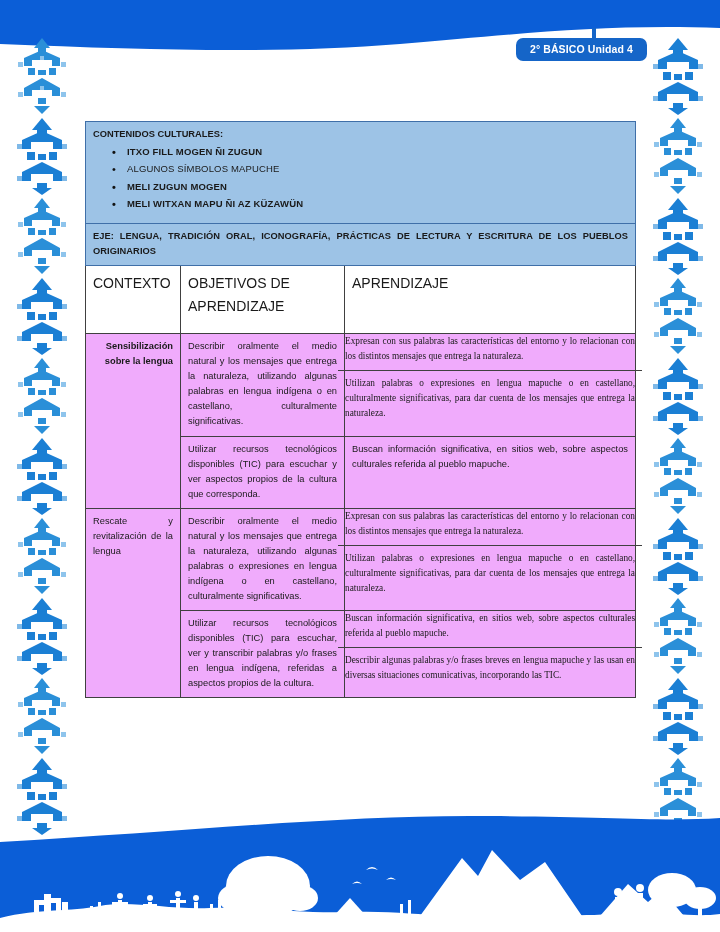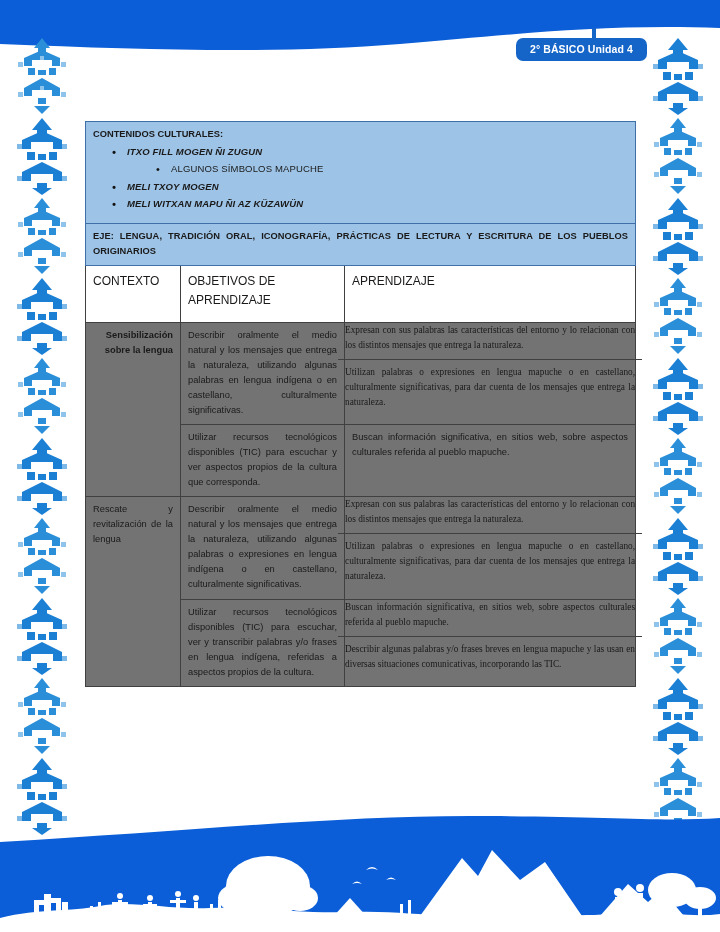--- a/index.html
+++ b/index.html
@@ -65,21 +65,21 @@
   }
   .bottom-art svg{display:block;width:720px;height:118px;}
 
   
   .doc-table{
     position:absolute;
     left:85px;top:121px;
     width:550px;
     border-collapse:collapse;
     table-layout:fixed;
-    background:#737373;
+    background:#f0abfc;
   }
   .doc-table td{
     border:1px solid #404040;
     vertical-align:top;
     padding:5px 7px 6px 7px;
     font-size:9.3px;
     line-height:1.62;
     color:#1a1a1a;
   }
 
@@ -112,28 +112,28 @@
     font-size:9.5px;
     line-height:1.35;
     letter-spacing:.15px;
   }
   ul.cc-list li:before{
     content:"\2022";
     position:absolute;left:-15px;top:-1px;
     font-size:11px;
     color:#111;
   }
-  ul.cc-list li.bold{font-weight:bold;font-style:italic;}
-  ul.cc-list li.reg{font-weight:normal;margin-left:44px;}
+  ul.cc-list li.bold{font-weight:bold;}
+  ul.cc-list li.reg{font-weight:normal;}
 
   
   .colhead td{
-    font-size:12px;
+    font-size:14px;
     font-weight:normal;
-    padding:6px 7px 11px 7px;
+    padding:6px 7px 16px 7px;
     background:#ffffff;
   }
 
   
   .c-context{width:95px;}
   .c-oa{width:164px;}
   .c-ind{width:291px;}
 
   .just{
     text-align:justify;
@@ -570,21 +570,21 @@
       <col class="c-ind">
     </colgroup>
     <tbody>
 
       <tr>
         <td class="band band-title" colspan="3">
           <div>CONTENIDOS CULTURALES:</div>
           <ul class="cc-list">
             <li class="bold">ITXO FILL MOGEN ÑI ZUGUN</li>
             <li class="reg">ALGUNOS SÍMBOLOS MAPUCHE</li>
-            <li class="bold">MELI TXOY MOGEN</li>
+            <li class="bold">MELI ZUGUN MOGEN</li>
             <li class="bold">MELI WITXAN MAPU ÑI AZ KÜZAWÜN</li>
           </ul>
         </td>
       </tr>
 
       <tr>
         <td class="band band-eje" colspan="3">EJE: LENGUA, TRADICIÓN ORAL, ICONOGRAFÍA, PRÁCTICAS DE LECTURA Y ESCRITURA DE LOS PUEBLOS ORIGINARIOS</td>
       </tr>
 
       <tr class="colhead">

